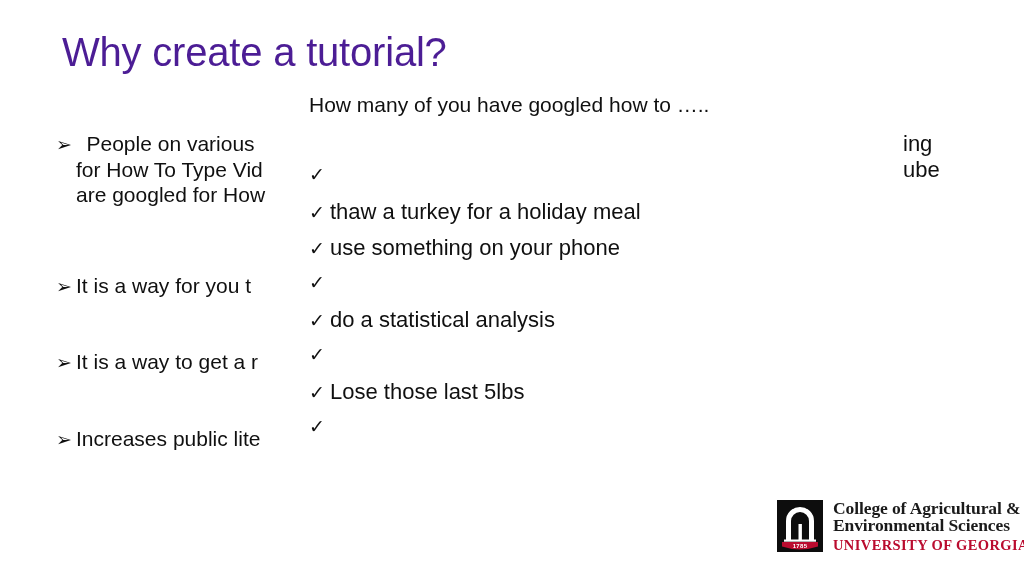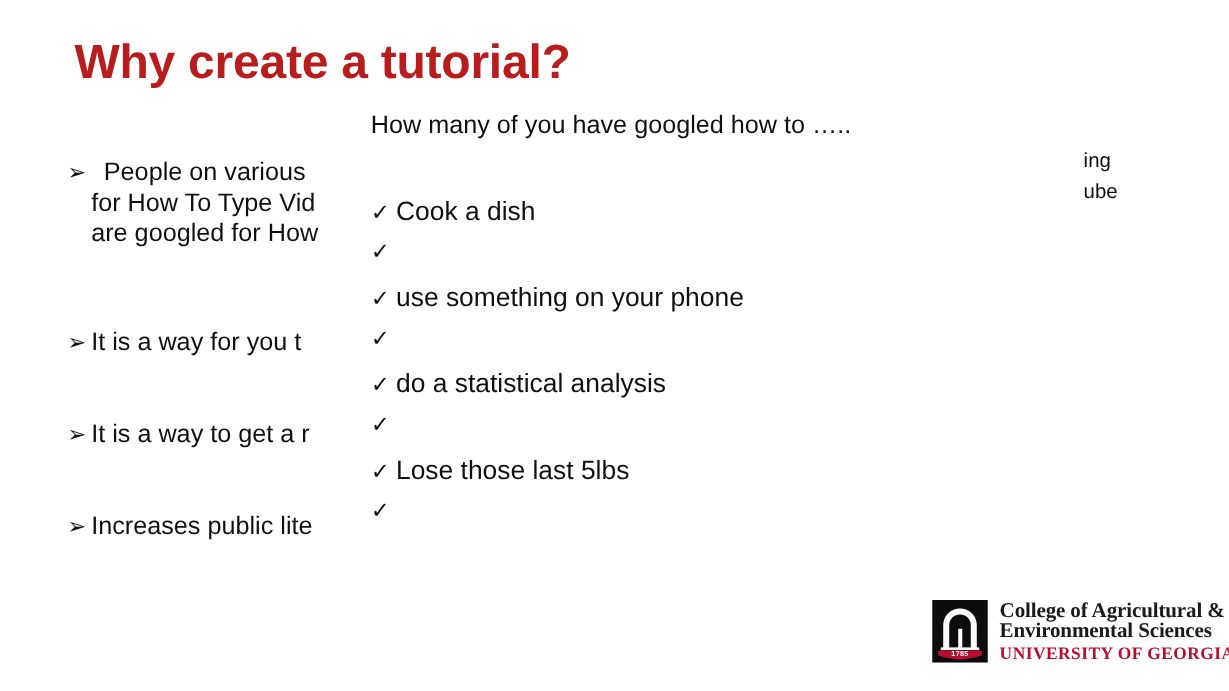--- a/index.html
+++ b/index.html
@@ -20,22 +20,22 @@
     height: 576px;
     background: #ffffff;
   }
 
   
   #slide-title {
     position: absolute;
     left: 62px;
     top: 30px;
     font-size: 40px;
-    font-weight: bold;
-    color: #b91c1c;
+    font-weight: normal;
+    color: #4c1d95;
     letter-spacing: -0.2px;
     white-space: nowrap;
   }
 
   
   .left-body {
     position: absolute;
     left: 56px;
     top: 131px;
     width: 900px;
@@ -192,36 +192,36 @@
 
     <div class="bullet-block" style="top:218px;">
       <span class="bullet-line"><span class="bullet-marker">➢</span><span>It is a way to get a r</span></span>
     </div>
 
     <div class="bullet-block" style="top:295px;">
       <span class="bullet-line"><span class="bullet-marker">➢</span><span>Increases public lite</span></span>
     </div>
   </div>
 
-  <div style="position:absolute; left:903px; top:121px; font-size:17px; color:#101010; line-height:25.5px; white-space:nowrap;">
+  <div style="position:absolute; left:903px; top:131px; font-size:22px; color:#101010; line-height:25.5px; white-space:nowrap;">
     <span style="display:block; height:25.5px;">ing</span>
     <span style="display:block; height:25.5px;">ube</span>
   </div>
 
   <div id="content-overlay"></div>
 
   <div id="googled-heading">How many of you have googled how to …..</div>
 
   <div id="check-list">
     <div class="check-item">
       <span class="check-mark">✓</span>
-      <span>Cook a dish</span>
-    </div>
-    <div class="check-item">
-      <span class="check-mark">✓</span>
+    </div>
+    <div class="check-item">
+      <span class="check-mark">✓</span>
+      <span>thaw a turkey for a holiday meal</span>
     </div>
     <div class="check-item">
       <span class="check-mark">✓</span>
       <span>use something on your phone</span>
     </div>
     <div class="check-item">
       <span class="check-mark">✓</span>
     </div>
     <div class="check-item">
       <span class="check-mark">✓</span>

